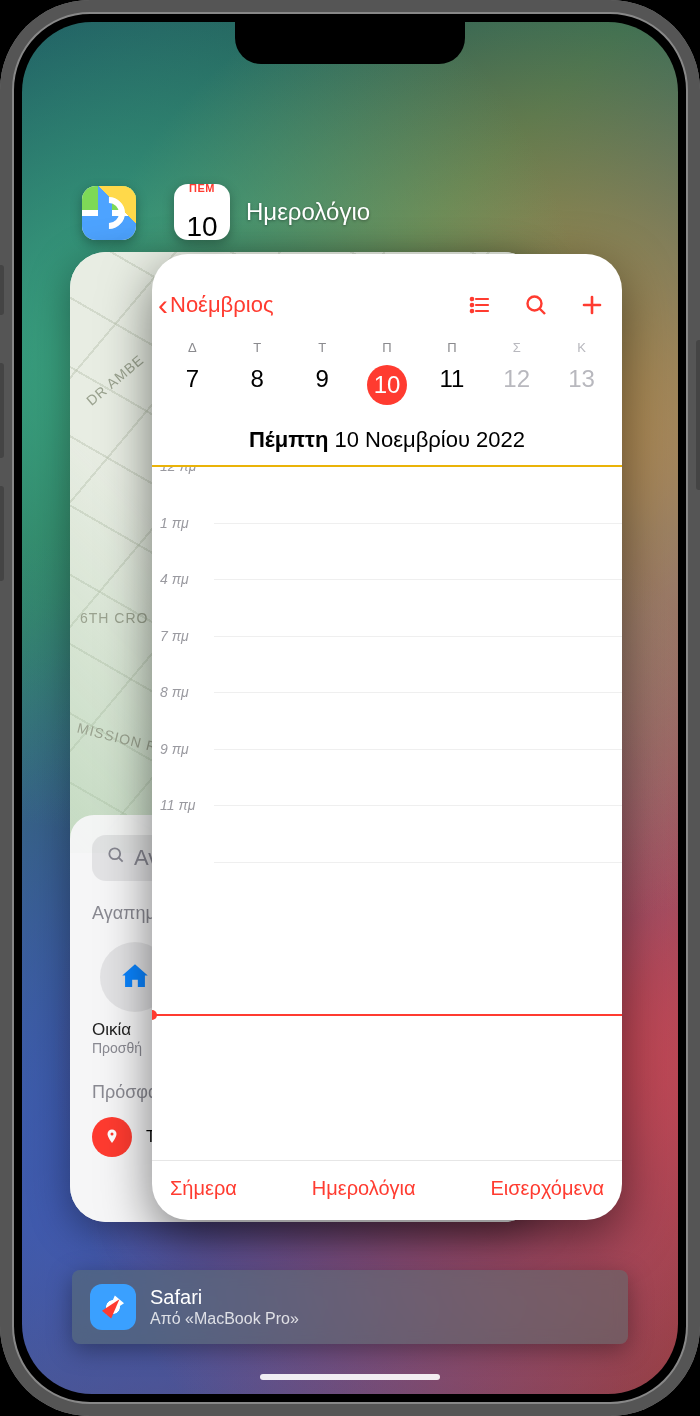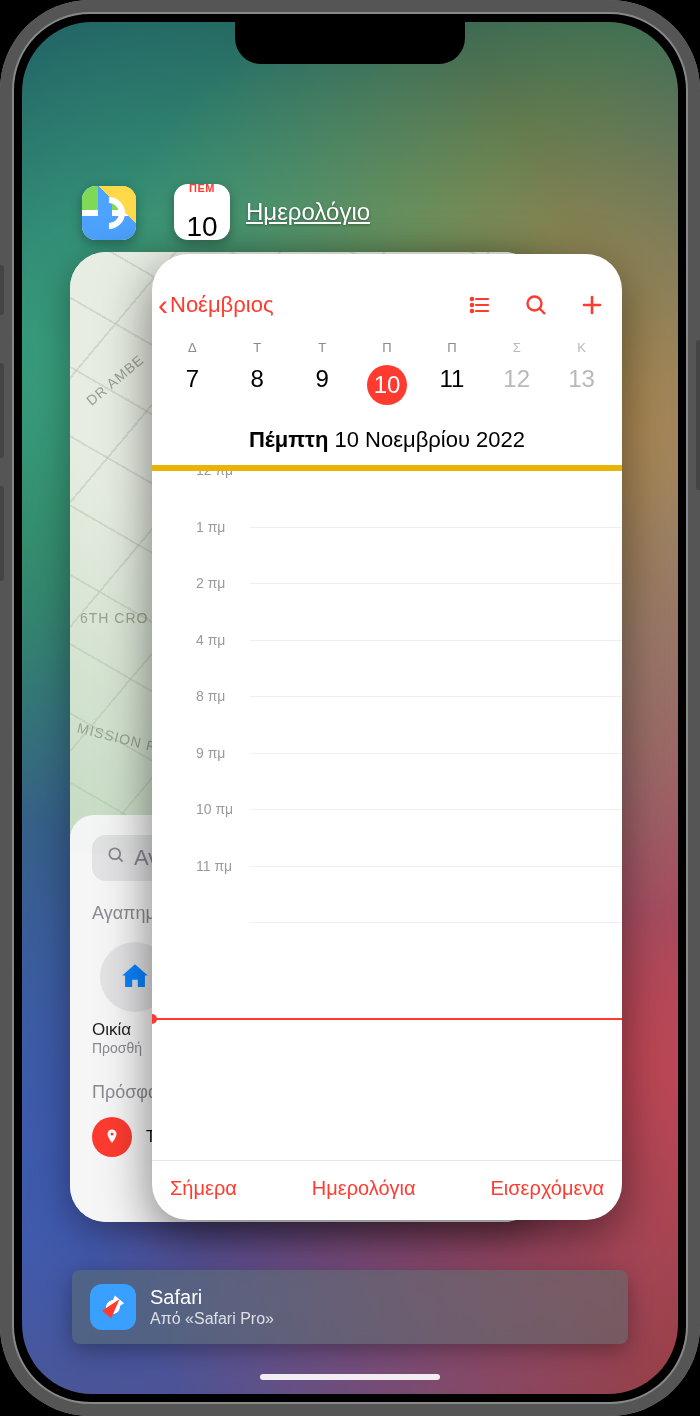--- a/index.html
+++ b/index.html
@@ -126,21 +126,21 @@
   .cal-app-icon {
     width: 56px; height: 56px; border-radius: 14px;
     background: #fff;
     display:flex; flex-direction:column; align-items:center; justify-content:center;
     box-shadow: 0 4px 12px rgba(0,0,0,0.3);
     line-height: 1;
     gap: 19px;
   }
   .cal-app-icon .dow { font-size: 11px; font-weight: 600; color: #ff3b30; letter-spacing: 0.5px; }
   .cal-app-icon .dom { font-size: 28px; font-weight: 400; color: #000; }
-  .cal-title { font-size: 24px; color: #fff; font-weight: 400; text-shadow: 0 1px 3px rgba(0,0,0,0.4); text-decoration: underline; }
+  .cal-title { font-size: 24px; color: #fff; font-weight: 400; text-shadow: 0 1px 3px rgba(0,0,0,0.4); }
 
   .card-cal {
     position: absolute;
     left: 130px; top: 232px;
     width: 470px; height: 966px;
     border-radius: 36px;
     background: #fff;
     box-shadow: 0 16px 50px rgba(0,0,0,0.5);
     display: flex; flex-direction: column;
     overflow: hidden;
@@ -161,22 +161,23 @@
   .daynums .wkend { color: #b8b8be; }
   .daynums .today { position: relative; color: #fff; }
   .daynums .today::before { content:""; position:absolute; left:50%; top:50%; transform:translate(-50%,-50%); width:40px; height:40px; background:#ff3b30; border-radius:50%; z-index:-1; }
   .todaywrap { position:relative; z-index:0; }
 
   .date-line { text-align:center; font-size: 22px; padding: 6px 0 12px; }
   .date-line .bold { font-weight: 600; }
 
   .hours {
     flex: 1; overflow: hidden; position: relative;
-    padding-left: 98px;
-    border-top: 6px solid #eab308;
+    padding-left: 62px;
+    border-top: 2px solid #eab308;
+    font-style: italic;
   }
   .hour-row {
     position: relative; height: 56.5px;
     border-bottom: 1px solid #efefef;
   }
   .hour-row:first-child { border-top: none; }
   .hour-label {
     position: absolute; left: -54px; top: -9px;
     font-size: 14px; color: #9a9aa0; white-space: nowrap;
   }
@@ -359,52 +360,49 @@
         </div>
 
         <div class="hours" id="hours">
             <div class="hour-row">
               <div class="hour-label">12 πμ</div>
             </div>
             <div class="hour-row">
               <div class="hour-label">1 πμ</div>
             </div>
             <div class="hour-row">
-              <div class="hour-label">2 πμ</div>
-            </div>
-            <div class="hour-row">
               <div class="hour-label">4 πμ</div>
             </div>
             <div class="hour-row">
+              <div class="hour-label">7 πμ</div>
+            </div>
+            <div class="hour-row">
               <div class="hour-label">8 πμ</div>
             </div>
             <div class="hour-row">
               <div class="hour-label">9 πμ</div>
-            </div>
-            <div class="hour-row">
-              <div class="hour-label">10 πμ</div>
             </div>
             <div class="hour-row">
               <div class="hour-label">11 πμ</div>
             </div>
             <div class="now-line" style="top: 546.92px;"></div>
           </div>
 
         <div class="cal-footer">
           <span>Σήμερα</span>
           <span>Ημερολόγια</span>
           <span>Εισερχόμενα</span>
         </div>
       </div>
 
       <div class="handoff">
         <div class="safari-icon"></div>
         <div class="handoff-text">
           <div class="t1">Safari</div>
-          <div class="t2">Από «Safari Pro»</div>
+          <div class="t2">Από «MacBook Pro»</div>
         </div>
       </div>
 
     </div>
 
     <div class="home-ind"></div>
   </div>
 </div>
 
 </body></html>

